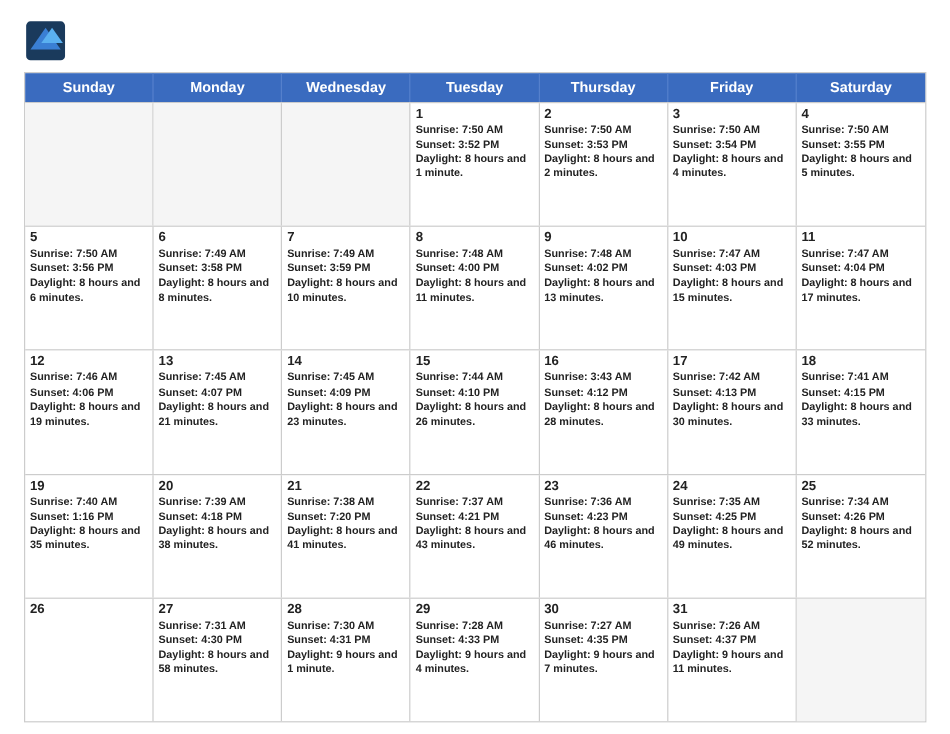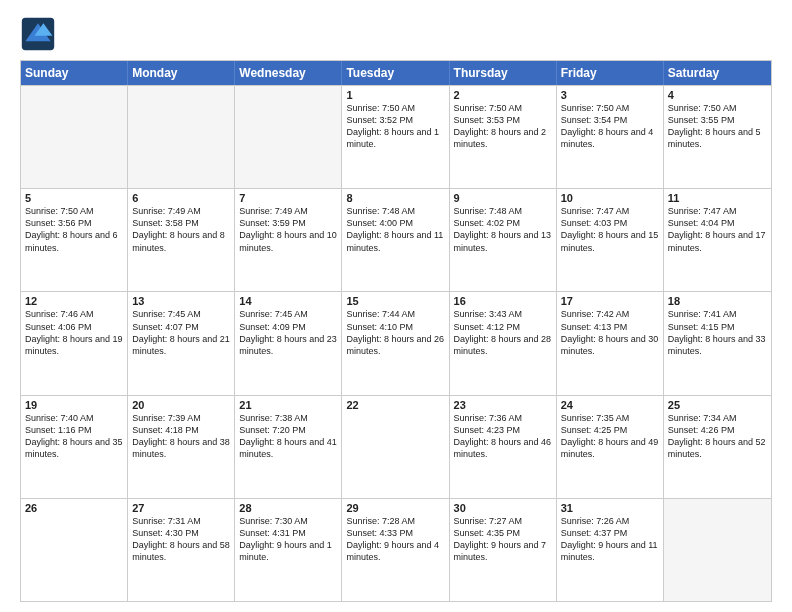--- a/index.html
+++ b/index.html
@@ -61,21 +61,21 @@
     .cal-header {
       display: grid;
       grid-template-columns: repeat(7, 1fr);
       background: #3a6bbf;
     }
     .cal-header-cell {
       color: #fff;
       font-size: 12px;
       font-weight: bold;
       padding: 5px 4px;
-      text-align: left;
+      text-align: center;
       border-right: 1px solid #5580cc;
     }
     .cal-header-cell:last-child { border-right: none; }
     .cal-body {
       flex: 1;
       display: flex;
       flex-direction: column;
     }
     .cal-row {
       display: grid;
@@ -96,20 +96,21 @@
     .day-number {
       font-size: 11px;
       font-weight: bold;
       margin-bottom: 1px;
       display: block;
     }
     .day-info {
       font-size: 9px;
       line-height: 1.35;
       color: #222;
+      font-weight: bold;
     }
   </style>
 </head>
 <body>
 
 <div class="page">
   <div class="header">
     <div class="logo">
       <svg class="logo-icon" viewBox="0 0 40 40">
         <rect x="2" y="2" width="36" height="36" rx="4" fill="#1a3a5c"></rect>
@@ -290,20 +291,24 @@
           </div>
           <div class="cal-cell">
             <span class="day-number">21</span>
             <div class="day-info">Sunrise: 7:38 AM
 Sunset: 7:20 PM
 Daylight: 8 hours
 and 41 minutes.</div>
           </div>
           <div class="cal-cell">
             <span class="day-number">22</span>
+            <div class="day-info">Sunrise: 7:37 AM
+Sunset: 4:21 PM
+Daylight: 8 hours
+and 43 minutes.</div>
           </div>
           <div class="cal-cell">
             <span class="day-number">23</span>
             <div class="day-info">Sunrise: 7:36 AM
 Sunset: 4:23 PM
 Daylight: 8 hours
 and 46 minutes.</div>
           </div>
           <div class="cal-cell">
             <span class="day-number">24</span>

